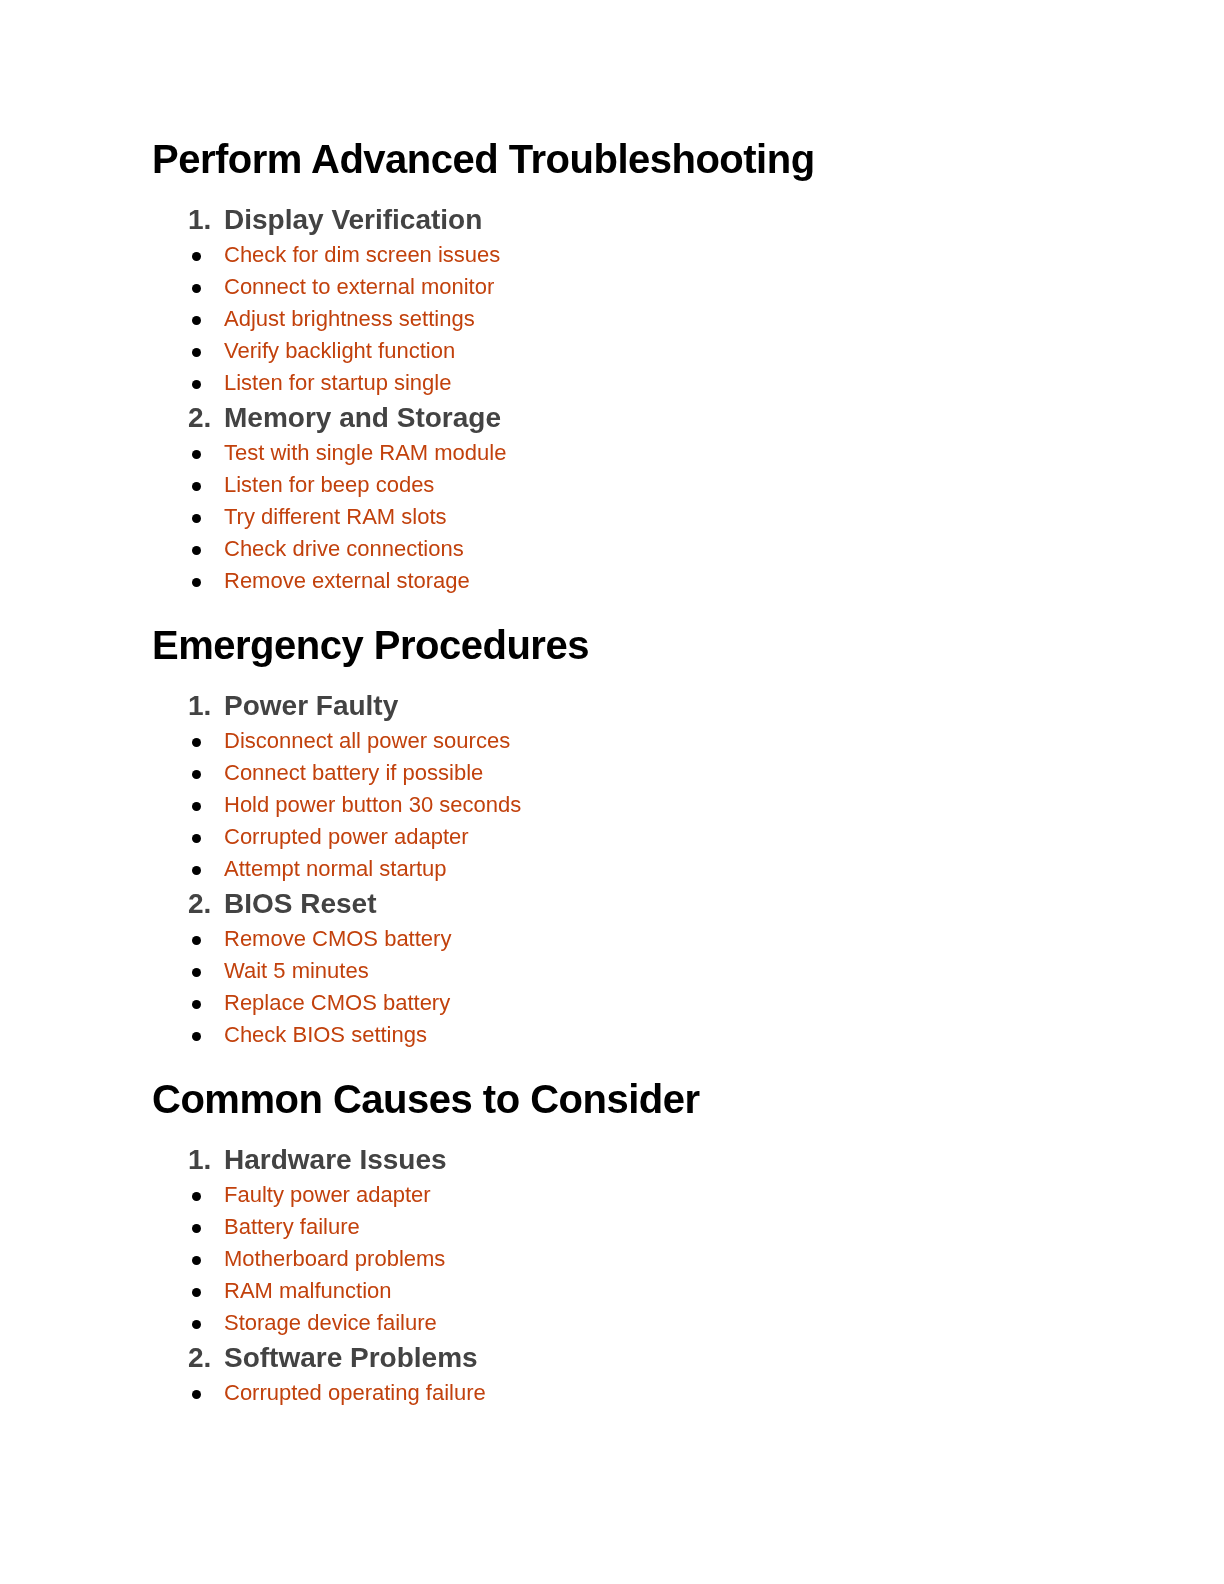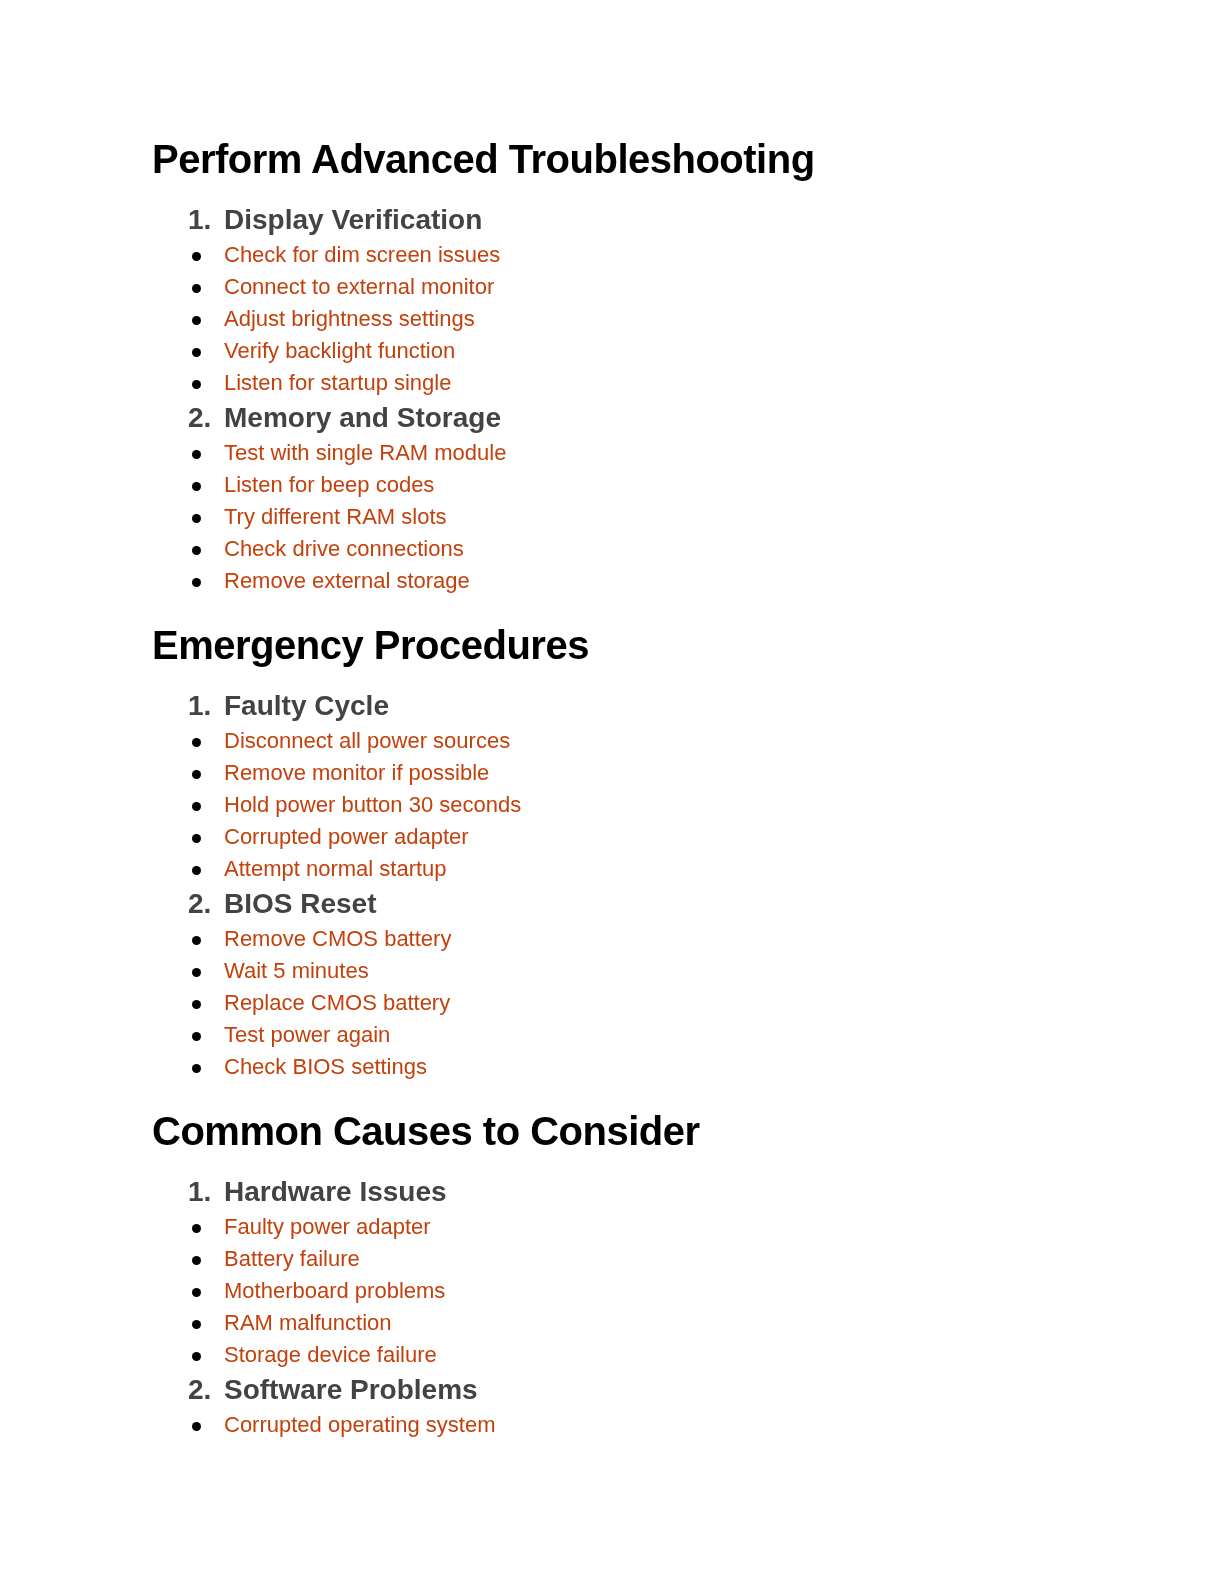--- a/index.html
+++ b/index.html
@@ -132,33 +132,33 @@
 
     </div>
   </section>
 
   <section class="doc-section">
     <h1 class="section-title">Emergency Procedures</h1>
     <div class="list">
 
       <div class="row hrow">
         <span class="marker">1.</span>
-        <span class="rtext">Faulty Cycle</span>
+        <span class="rtext">Power Faulty</span>
       </div>
       <div class="row brow">
         <span class="marker">
             <span class="dot"></span>
           </span>
         <span class="rtext">Disconnect all power sources</span>
       </div>
       <div class="row brow">
         <span class="marker">
             <span class="dot"></span>
           </span>
-        <span class="rtext">Remove monitor if possible</span>
+        <span class="rtext">Connect battery if possible</span>
       </div>
       <div class="row brow">
         <span class="marker">
             <span class="dot"></span>
           </span>
         <span class="rtext">Hold power button 30 seconds</span>
       </div>
       <div class="row brow">
         <span class="marker">
             <span class="dot"></span>
@@ -185,26 +185,20 @@
         <span class="marker">
             <span class="dot"></span>
           </span>
         <span class="rtext">Wait 5 minutes</span>
       </div>
       <div class="row brow">
         <span class="marker">
             <span class="dot"></span>
           </span>
         <span class="rtext">Replace CMOS battery</span>
-      </div>
-      <div class="row brow">
-        <span class="marker">
-            <span class="dot"></span>
-          </span>
-        <span class="rtext">Test power again</span>
       </div>
       <div class="row brow">
         <span class="marker">
             <span class="dot"></span>
           </span>
         <span class="rtext">Check BIOS settings</span>
       </div>
 
     </div>
   </section>
@@ -248,19 +242,19 @@
         <span class="rtext">Storage device failure</span>
       </div>
       <div class="row hrow">
         <span class="marker">2.</span>
         <span class="rtext">Software Problems</span>
       </div>
       <div class="row brow">
         <span class="marker">
             <span class="dot"></span>
           </span>
-        <span class="rtext">Corrupted operating system</span>
+        <span class="rtext">Corrupted operating failure</span>
       </div>
 
     </div>
   </section>
 
 </div>
 
 </body></html>

